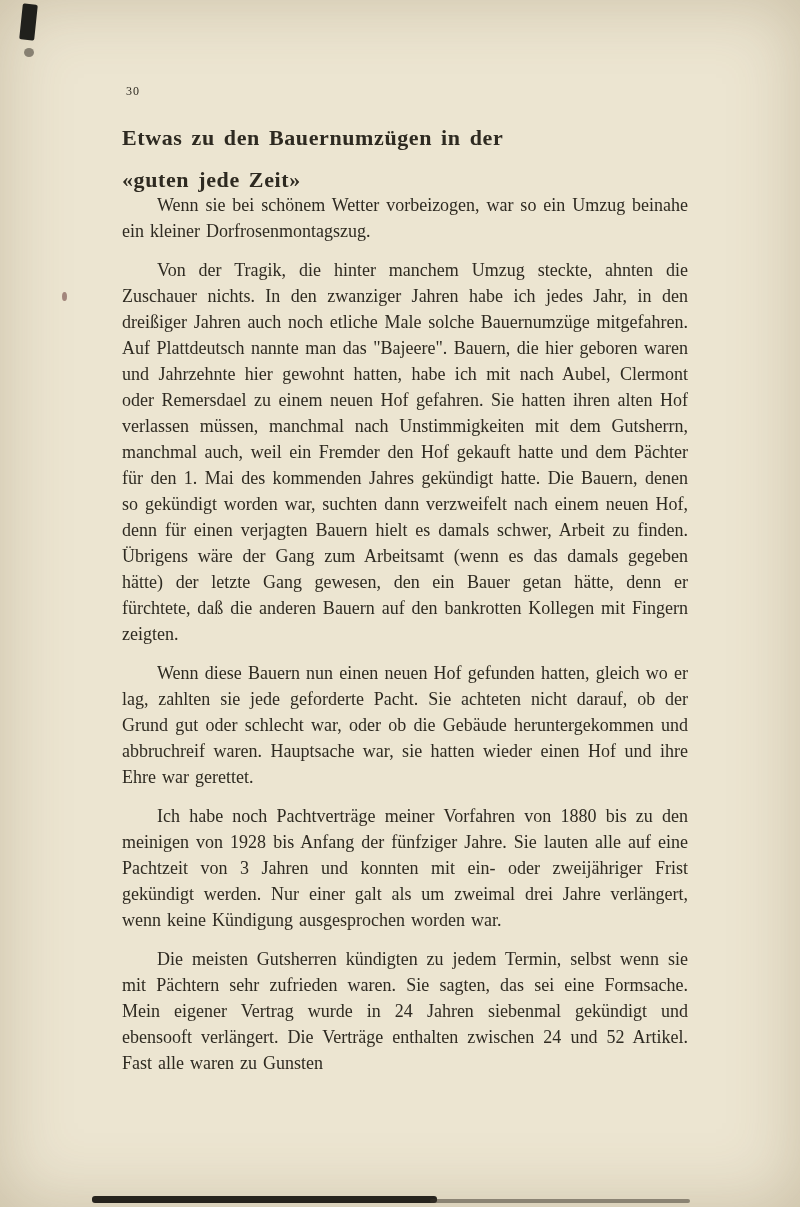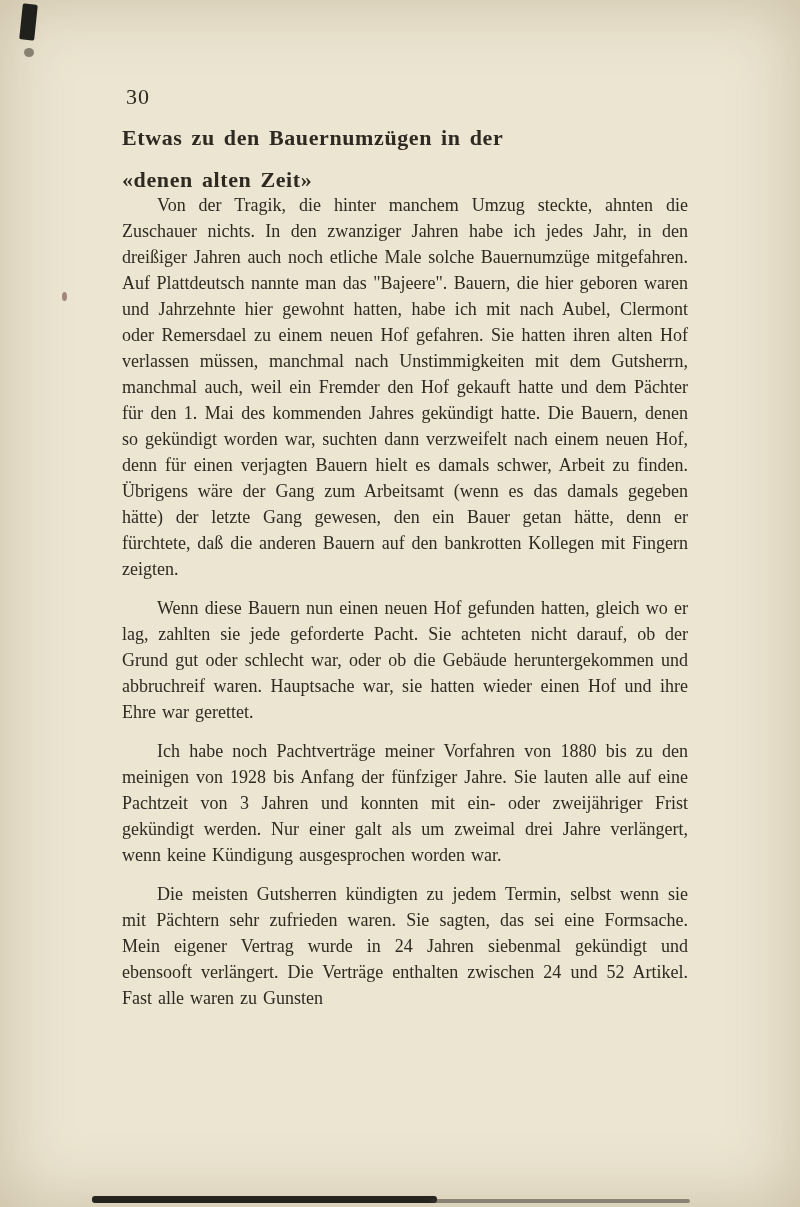--- a/index.html
+++ b/index.html
@@ -14,21 +14,21 @@
     background: #ece5d1;
     box-shadow: inset 0 0 70px rgba(115, 95, 55, 0.28);
     font-family: "Liberation Serif", "DejaVu Serif", serif;
     color: #2e2a21;
     overflow: hidden;
   }
   .page-number {
     position: absolute;
     left: 126px;
     top: 84px;
-    font-size: 22px;
+    font-size: 12px;
     letter-spacing: 1px;
   }
   .title-block {
     position: absolute;
     left: 122px;
     top: 106px;
     width: 566px;
     text-align: left;
     font-weight: bold;
   }
@@ -109,24 +109,25 @@
 <div class="page">
 
   <span class="artifact-top-left"></span>
   <span class="artifact-top-left-2"></span>
   <span class="artifact-left-speck"></span>
 
   <div class="page-number">30</div>
 
   <h1 class="title-block">
     <div class="title-line">Etwas zu den Bauernumzügen in der</div>
-    <div class="title-line">«denen alten Zeit»</div>
+    <div class="title-line">«guten jede Zeit»</div>
   </h1>
 
   <div class="text-block">
+    <p>Wenn sie bei schönem Wetter vorbeizogen, war so ein Umzug beinahe ein kleiner Dorfrosenmontagszug.</p>
     <p>Von der Tragik, die hinter manchem Umzug steckte, ahnten die Zuschauer nichts. In den zwanziger Jahren habe ich jedes Jahr, in den dreißiger Jahren auch noch etliche Male solche Bauernumzüge mitgefahren. Auf Plattdeutsch nannte man das "Bajeere". Bauern, die hier geboren waren und Jahrzehnte hier gewohnt hatten, habe ich mit nach Aubel, Clermont oder Remersdael zu einem neuen Hof gefahren. Sie hatten ihren alten Hof verlassen müssen, manchmal nach Unstimmigkeiten mit dem Gutsherrn, manchmal auch, weil ein Fremder den Hof gekauft hatte und dem Pächter für den 1. Mai des kommenden Jahres gekündigt hatte. Die Bauern, denen so gekündigt worden war, suchten dann verzweifelt nach einem neuen Hof, denn für einen verjagten Bauern hielt es damals schwer, Arbeit zu finden. Übrigens wäre der Gang zum Arbeitsamt (wenn es das damals gegeben hätte) der letzte Gang gewesen, den ein Bauer getan hätte, denn er fürchtete, daß die anderen Bauern auf den bankrotten Kollegen mit Fingern zeigten.</p>
     <p>Wenn diese Bauern nun einen neuen Hof gefunden hatten, gleich wo er lag, zahlten sie jede geforderte Pacht. Sie achteten nicht darauf, ob der Grund gut oder schlecht war, oder ob die Gebäude heruntergekommen und abbruchreif waren. Hauptsache war, sie hatten wieder einen Hof und ihre Ehre war gerettet.</p>
     <p>Ich habe noch Pachtverträge meiner Vorfahren von 1880 bis zu den meinigen von 1928 bis Anfang der fünfziger Jahre. Sie lauten alle auf eine Pachtzeit von 3 Jahren und konnten mit ein- oder zweijähriger Frist gekündigt werden. Nur einer galt als um zweimal drei Jahre verlängert, wenn keine Kündigung ausgesprochen worden war.</p>
     <p>Die meisten Gutsherren kündigten zu jedem Termin, selbst wenn sie mit Pächtern sehr zufrieden waren. Sie sagten, das sei eine Formsache. Mein eigener Vertrag wurde in 24 Jahren siebenmal gekündigt und ebensooft verlängert. Die Verträge enthalten zwischen 24 und 52 Artikel. Fast alle waren zu Gunsten</p>
   </div>
 
   <span class="artifact-bottom"></span>
   <span class="artifact-bottom-2"></span>
 
 </div>

